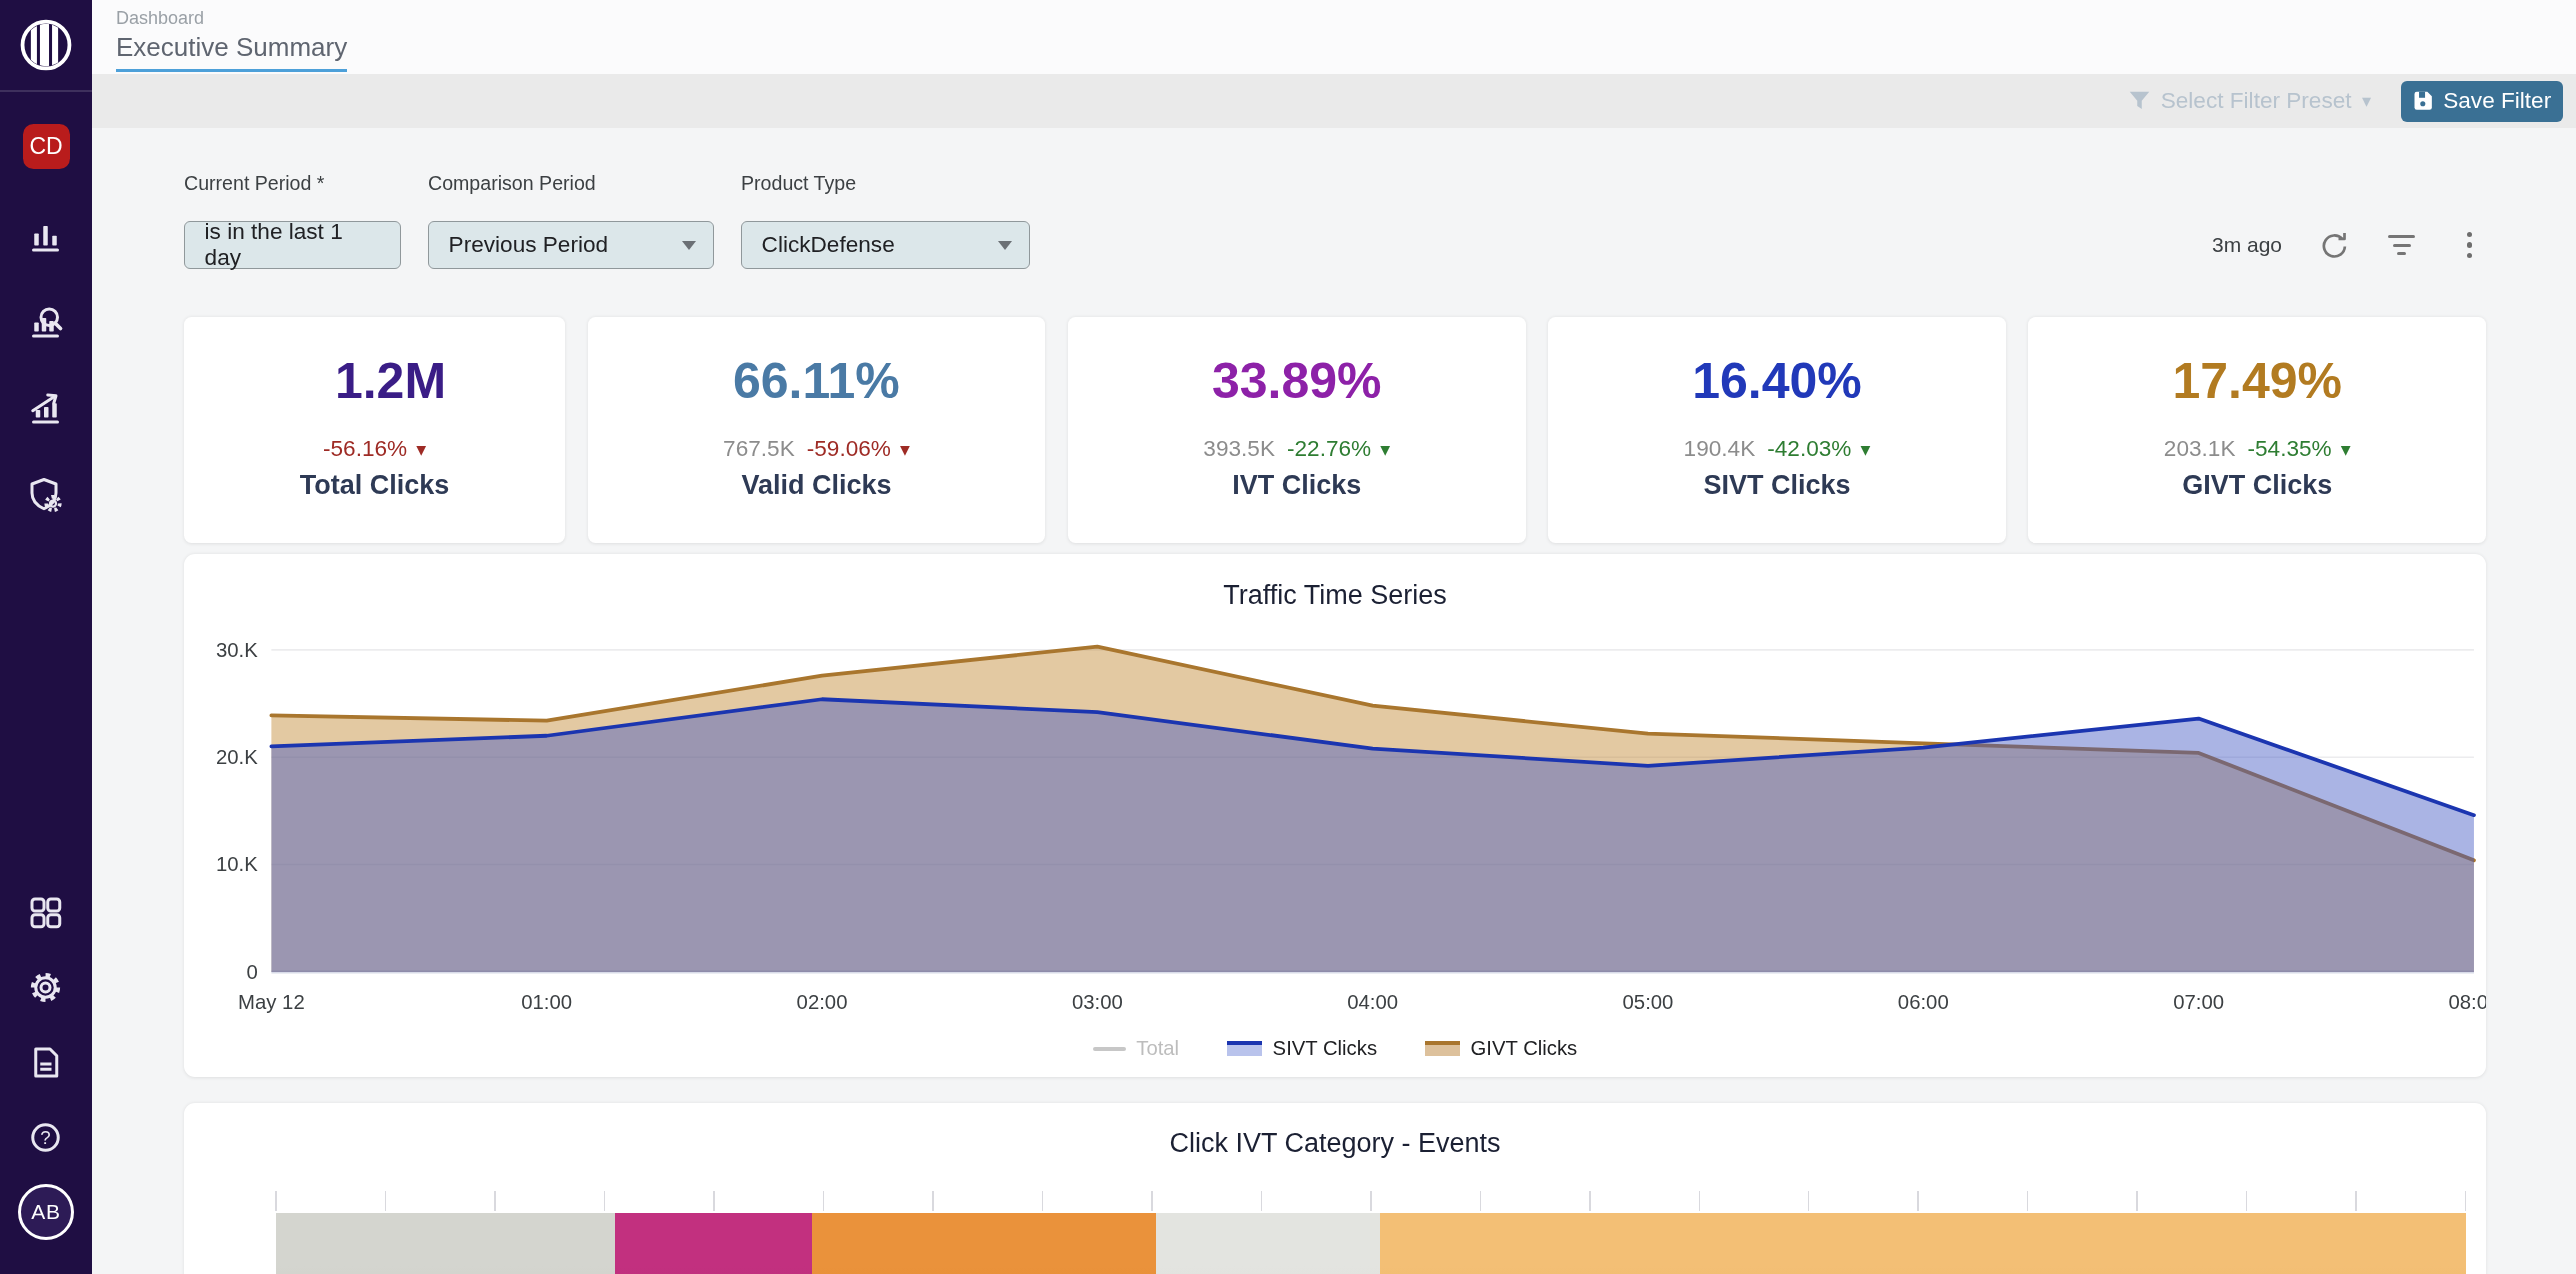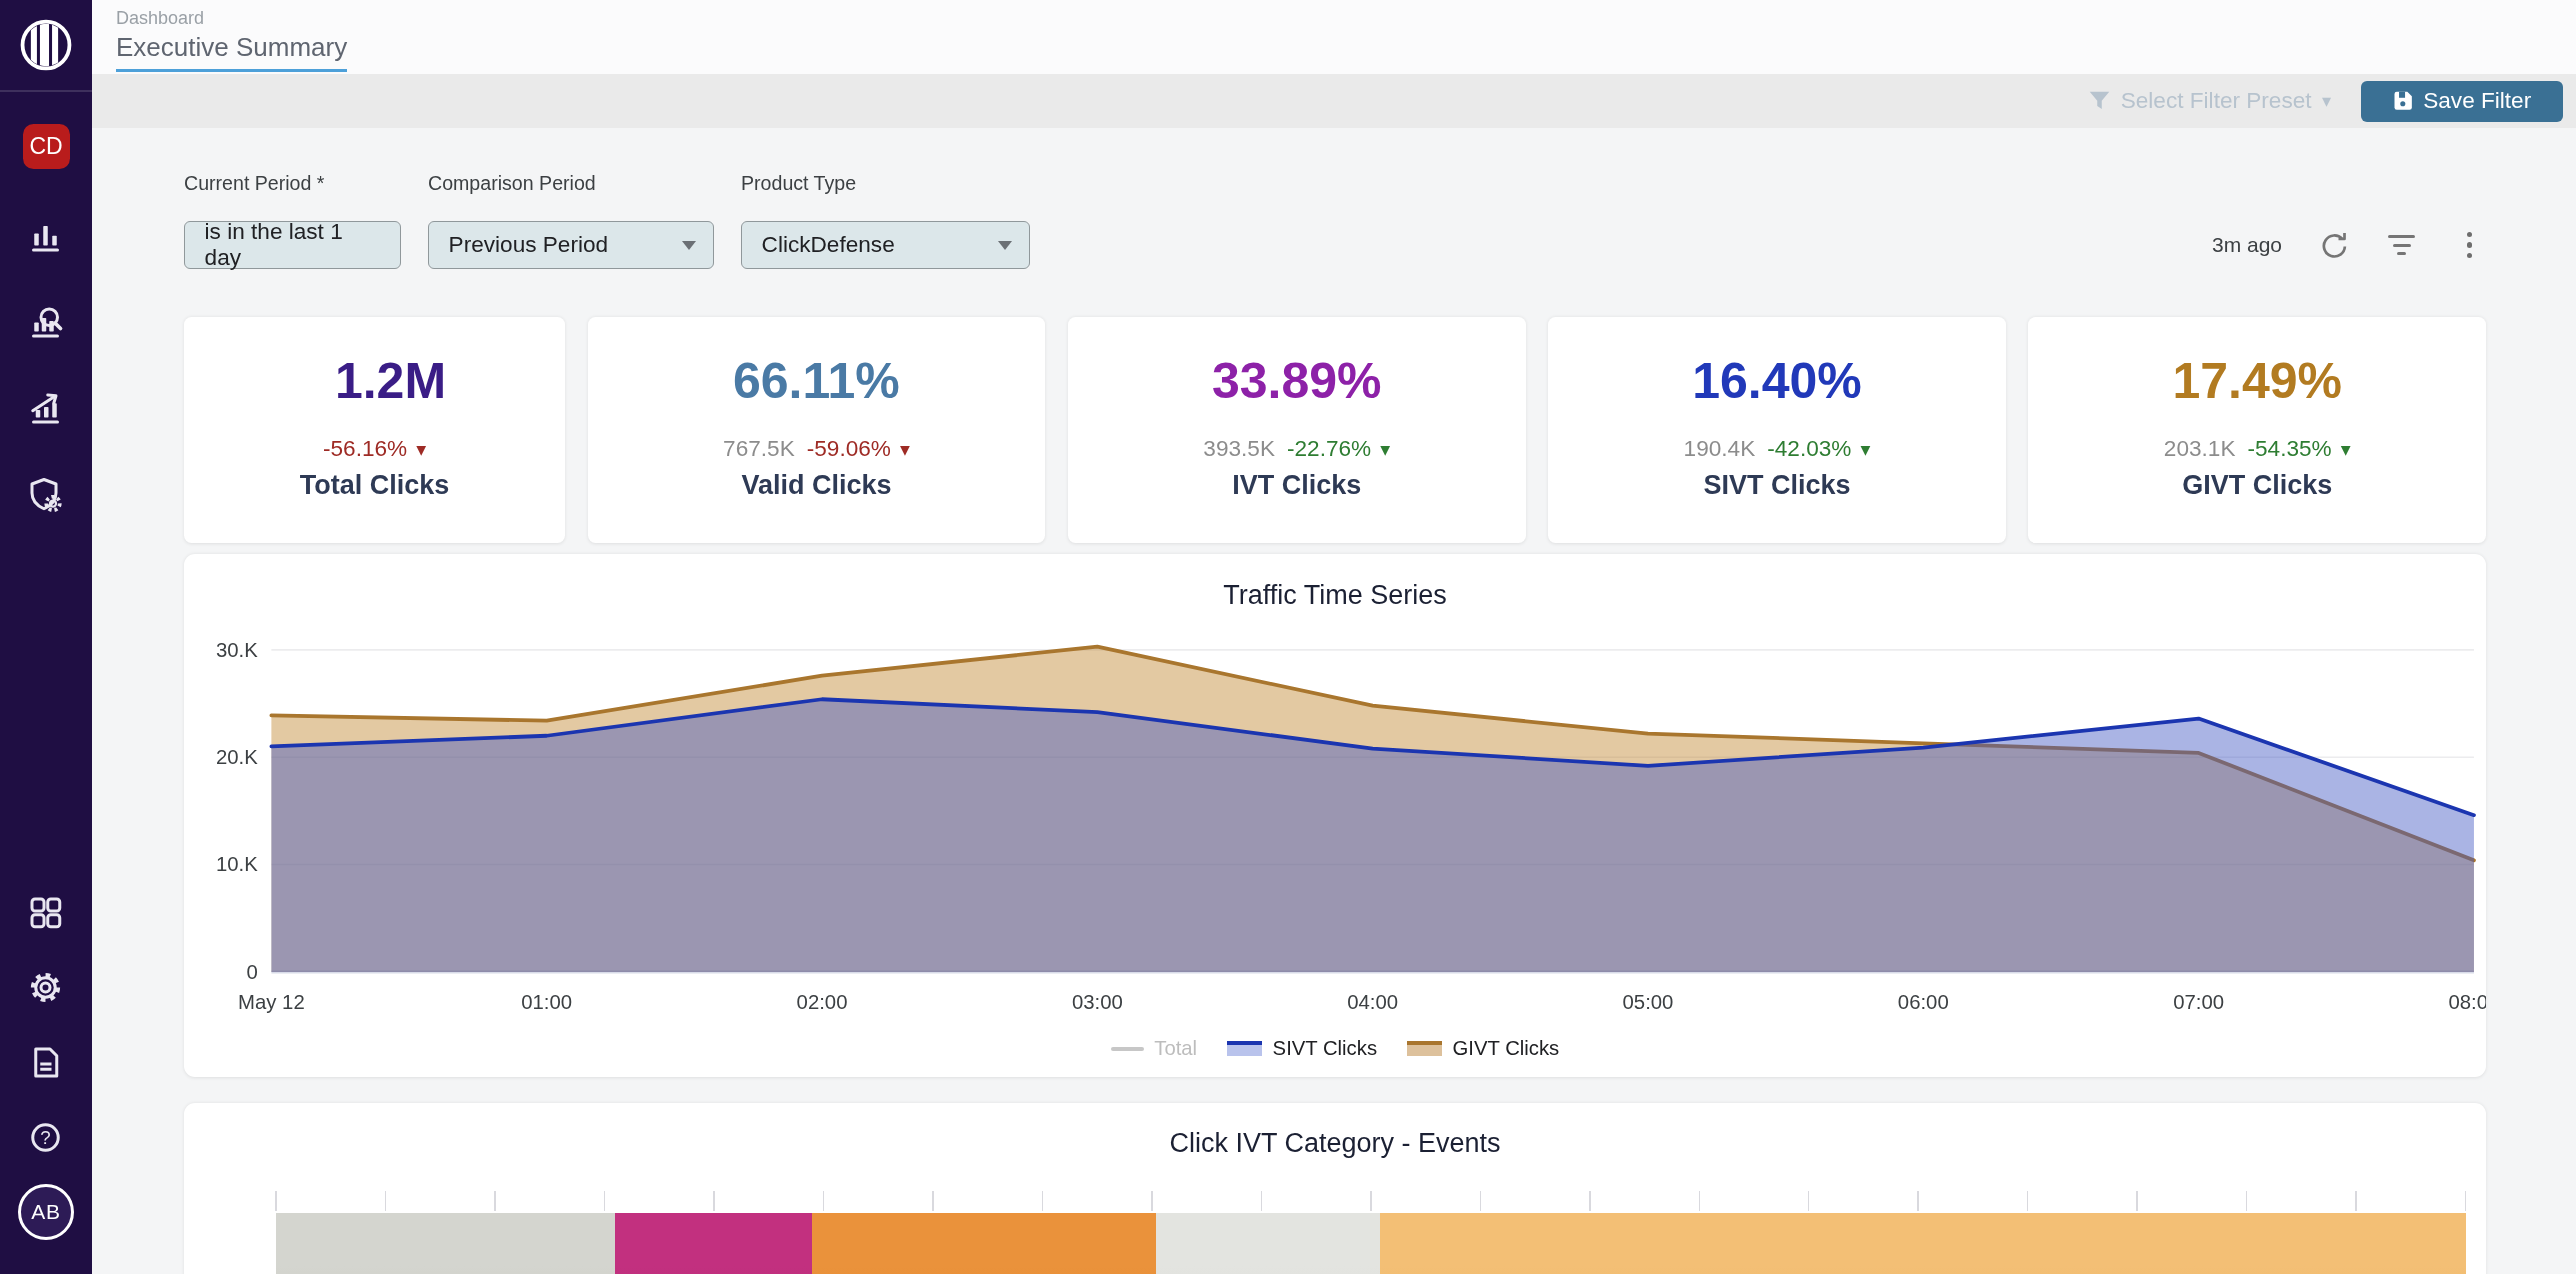--- a/index.html
+++ b/index.html
@@ -22,21 +22,21 @@
   .main{flex:1;display:flex;flex-direction:column;background:#f4f5f6;min-width:0;}
   .header{height:74px;background:#fbfbfc;padding:7.5px 0 0 24px;flex:none;}
   .breadcrumb{font-size:18px;color:#9aa0a6;}
   .page-title{display:inline-block;font-size:26px;color:#5f6570;margin-top:3px;
     padding-bottom:6.8px;border-bottom:3.8px solid #4da0d9;}
   .toolbar{height:54px;background:#eaeaea;display:flex;align-items:center;justify-content:flex-end;
     gap:30px;padding-right:12.8px;flex:none;}
   .preset{display:flex;align-items:center;gap:10.5px;color:#b7c3ce;font-size:22.6px;font-weight:500;cursor:pointer;}
   .preset .caret{font-size:18px;}
   .save-btn{display:flex;align-items:center;gap:10.5px;background:#3a7094;color:#fff;border:none;
-    font-size:22.6px;font-weight:500;height:41px;padding:0 32px;border-radius:6px;font-family:inherit;cursor:pointer;}
+    font-size:22.6px;font-weight:500;height:41px;padding:0 12px;border-radius:6px;font-family:inherit;cursor:pointer;}
 
   .content{padding:0 90px 0 92px;flex:1;min-height:0;}
 
   
   .filter-row{display:flex;align-items:flex-end;margin-top:44px;gap:27px;}
   .fgroup{display:flex;flex-direction:column;gap:26px;}
   .flabel{font-size:19.6px;color:#3c4043;}
   .ffield{position:relative;height:48px;background:#dce7ea;border:1.5px solid #90989b;border-radius:6px;
     display:flex;align-items:center;padding:0 19.6px;font-size:22.6px;color:#202124;cursor:pointer;}
   .ffield .dd{position:absolute;right:16.6px;width:0;height:0;border-left:7.5px solid transparent;
@@ -62,21 +62,21 @@
   .kpi-prev{color:#8c8c8c;font-weight:400;}
   .kpi-arrow{font-size:19.6px;margin-left:-3px;}
   .kpi-label{margin-top:7.5px;font-size:27px;font-weight:700;color:#2e3a55;}
 
   
   .chart-card{background:#fff;border-radius:11px;box-shadow:0 0.8px 3.8px rgba(0,0,0,.09);}
   .ts-card{margin-top:11.3px;height:523px;overflow:hidden;}
   .chart-title{text-align:center;font-size:27px;color:#1b2033;font-weight:500;margin-top:25.6px;}
   .ts-svg{display:block;width:2302px;height:422px;}
   svg text{font-family:"Liberation Sans", sans-serif;}
-  .legend{display:flex;justify-content:center;align-items:center;gap:30px;margin-top:4.5px;text-align:center;}
+  .legend{display:flex;justify-content:center;align-items:center;gap:48px;margin-top:4.5px;text-align:center;}
   .leg-item{display:flex;align-items:center;gap:10.5px;font-size:20.3px;color:#202124;cursor:pointer;}
   .leg-item.disabled{color:#bdbdbd;}
   .sw-total{width:33px;height:4.5px;border-radius:2.3px;background:#c7c7c7;}
   .sw-sivt{width:35px;height:15px;background:#b9c3ec;border-top:4.5px solid #1b35b0;}
   .sw-givt{width:35px;height:15px;background:#ddc19c;border-top:4.5px solid #a9762e;}
 
   .bar-card{margin-top:25.6px;height:301px;overflow:hidden;}
   .bar-plot{position:relative;margin:32px 20.3px 0 92px;height:196px;}
   .bar-ticks{position:relative;height:19.6px;}
   .bar-ticks i{position:absolute;top:0;width:1.5px;height:19.6px;background:#d9d9de;}

